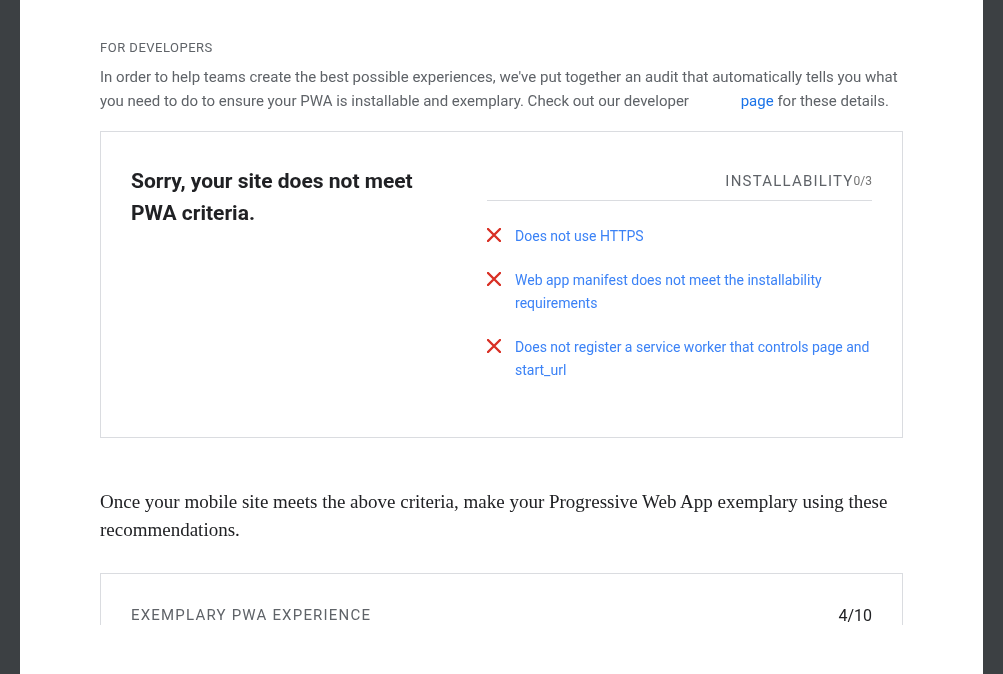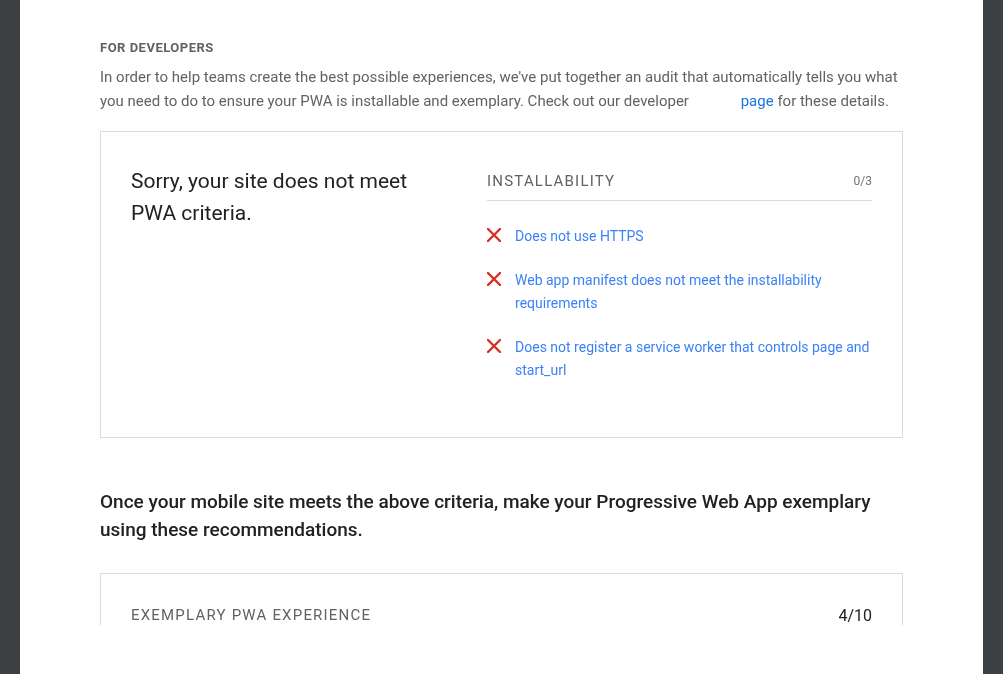--- a/index.html
+++ b/index.html
@@ -14,21 +14,20 @@
       background: #fff;
       width: 963px;
       min-height: 674px;
       padding: 40px 80px 0 80px;
     }
     .eyebrow {
       font-size: 13px;
       letter-spacing: 0.5px;
       color: #5f6368;
       margin-bottom: 10px;
-      font-weight: bold;
     }
     .title {
       font-size: 29px;
       font-weight: 500;
       color: #202124;
       margin-bottom: 18px;
     }
     .intro {
       font-size: 15px;
       color: #5f6368;
@@ -39,34 +38,34 @@
     .card {
       border: 1px solid #dadce0;
       padding: 34px 30px;
       display: flex;
       gap: 30px;
       margin-bottom: 50px;
     }
     .card-left { flex: 0 0 44%; }
     .card-title {
       font-size: 21px;
-      font-weight: 400;
+      font-weight: 700;
       color: #202124;
       line-height: 1.5;
       margin-bottom: 18px;
     }
     .card-sub {
       font-size: 14px;
       color: #5f6368;
       line-height: 1.6;
     }
     .card-right { flex: 1; padding-top: 6px; }
     .score-header {
       display: flex;
-      justify-content: space-between;
+      justify-content: flex-end;
       align-items: center;
       border-bottom: 1px solid #dadce0;
       padding-bottom: 10px;
       margin-bottom: 24px;
     }
     .score-label {
       font-size: 15px;
       letter-spacing: 1.2px;
       color: #5f6368;
     }
@@ -89,20 +88,21 @@
       height: 14px;
       margin-top: 3px;
     }
     .x-icon svg { width: 14px; height: 14px; display: block; }
     .subheading {
       font-size: 19px;
       font-weight: 500;
       color: #202124;
       line-height: 1.5;
       margin-bottom: 28px;
+      font-family: Liberation Serif, serif;
     }
     .card2 {
       border: 1px solid #dadce0;
       border-bottom: none;
       padding: 32px 30px 0 30px;
     }
     .exemplary-header {
       display: flex;
       justify-content: space-between;
       align-items: center;

